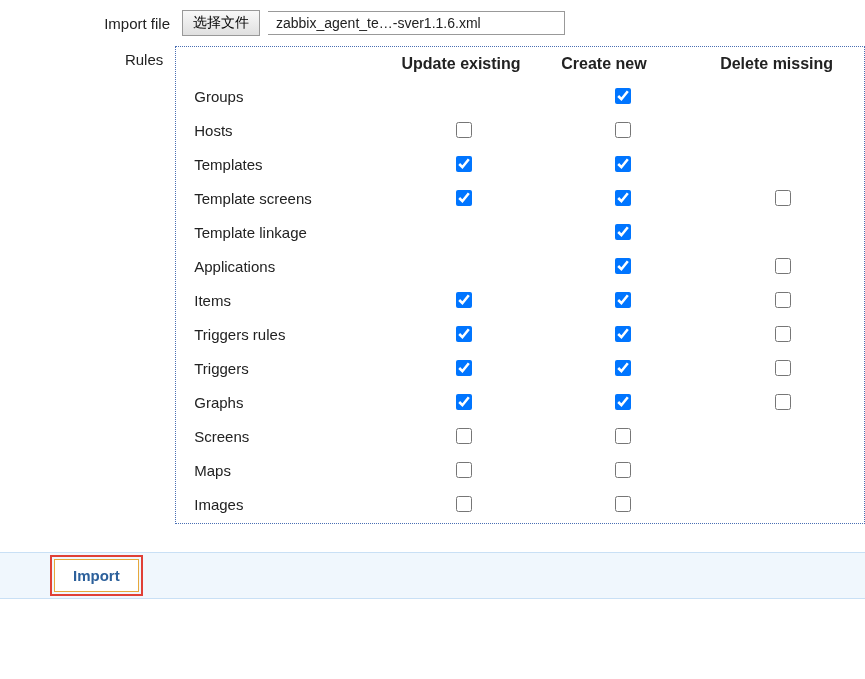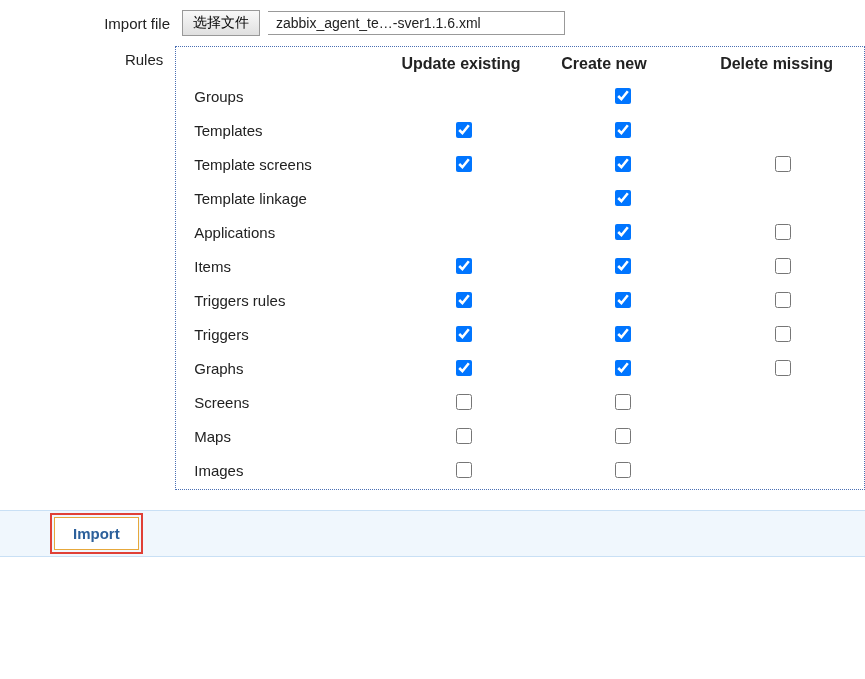--- a/index.html
+++ b/index.html
@@ -76,21 +76,21 @@
     input[type="checkbox"] {
       width: 16px;
       height: 16px;
       cursor: pointer;
     }
     .button-bar {
       border-top: 1px solid #c9e0f5;
       border-bottom: 1px solid #c9e0f5;
       background: #f0f7fd;
       padding: 6px 0 6px 54px;
-      margin-top: 20px;
+      margin-top: 28px;
       display: flex;
       gap: 18px;
     }
     .btn {
       border: 1px solid #88a8cc;
       background: #fff;
       color: #2c609b;
       font-weight: bold;
       padding: 7px 18px;
       font-size: 15px;
@@ -129,20 +129,26 @@
           </tr>
         </thead>
         <tbody id="rules-body">
             <tr>
               <td class="col-label">Groups</td>
               <td class="col-cb"></td>
               <td class="col-cb"><input type="checkbox" checked="" style=""></td>
               <td class="col-cb"></td>
             </tr>
             <tr>
+              <td class="col-label">Hosts</td>
+              <td class="col-cb"><input type="checkbox" style=""></td>
+              <td class="col-cb"><input type="checkbox" style=""></td>
+              <td class="col-cb"></td>
+            </tr>
+            <tr>
               <td class="col-label">Templates</td>
               <td class="col-cb"><input type="checkbox" checked="" style=""></td>
               <td class="col-cb"><input type="checkbox" checked="" style=""></td>
               <td class="col-cb"></td>
             </tr>
             <tr>
               <td class="col-label">Template screens</td>
               <td class="col-cb"><input type="checkbox" checked="" style=""></td>
               <td class="col-cb"><input type="checkbox" checked="" style=""></td>
               <td class="col-cb"><input type="checkbox" style=""></td>

